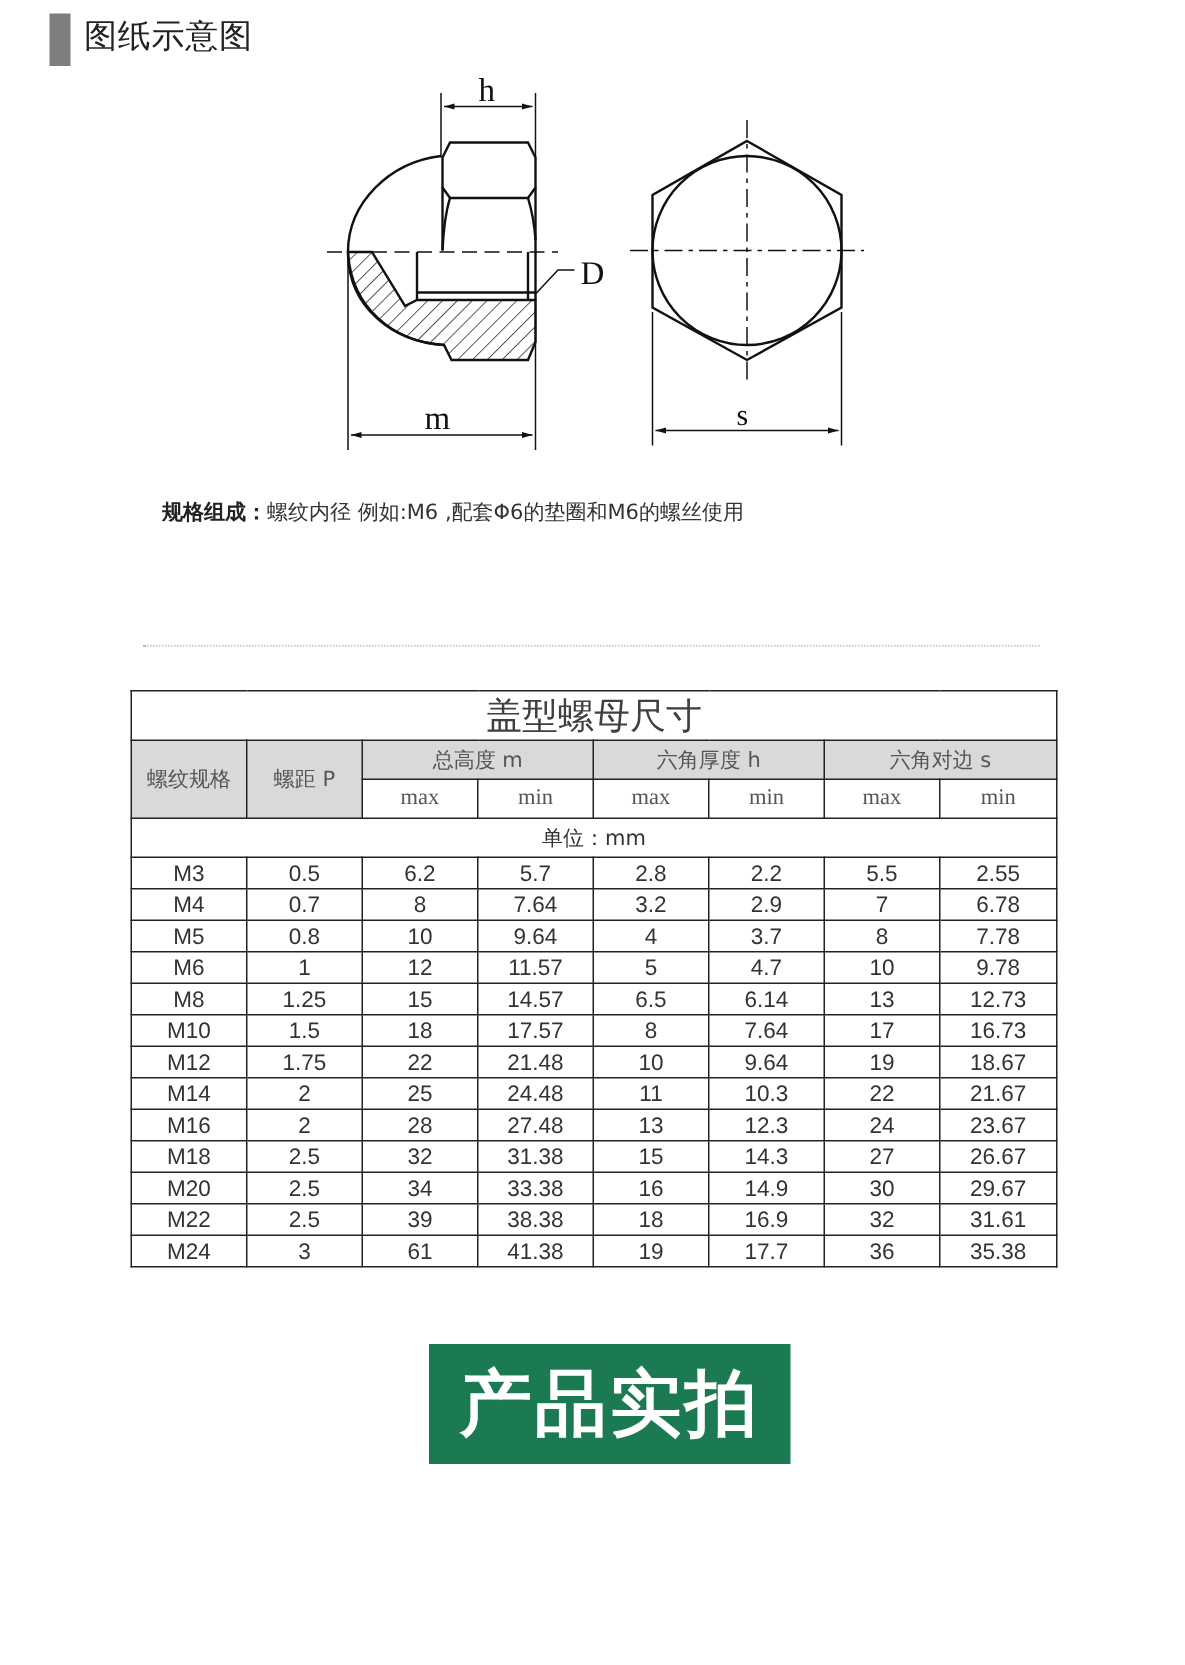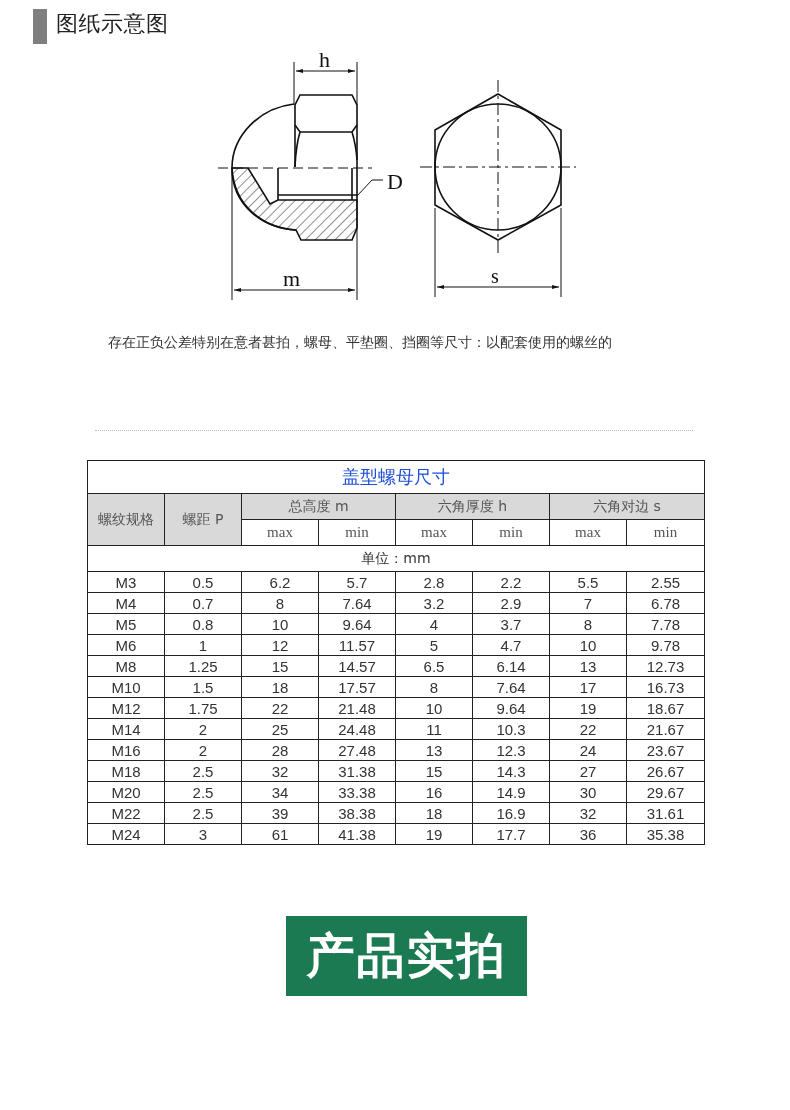--- a/index.html
+++ b/index.html
@@ -8,28 +8,28 @@
   .section-head { position:absolute; left:33px; top:9px; height:35px; display:flex; align-items:flex-start; }
   .section-bar { width:14px; height:35px; background:#7f7f7f; }
   .section-title { margin-left:9px; font-size:22px; color:#222; letter-spacing:0.5px; }
   .drawing { position:absolute; left:200px; top:40px; width:400px; height:270px; }
   .spec-text { position:absolute; left:108px; top:328px; width:600px; font-size:14px; line-height:28px; color:#333; }
   .spec-text b { color:#222; }
   .divider { position:absolute; left:95px; top:430px; width:598px; border-top:1px dotted #bbb; }
   table.spec { position:absolute; left:87px; top:460px; width:617px; border-collapse:collapse;
                font-family:"Liberation Sans", sans-serif; table-layout:fixed; }
   table.spec td { border:1px solid #222; text-align:center; padding:0; font-size:15px; color:#333; }
-  table.spec tr.title td { height:32px; font-size:18px; font-family:"DejaVu Sans", sans-serif; color:#1d4ed8; }
+  table.spec tr.title td { height:32px; font-size:24px; font-family:"DejaVu Sans", sans-serif; color:#404040; }
   table.spec tr.h1 td { height:25px; font-family:"DejaVu Sans", sans-serif; font-size:14px; color:#555; }
   table.spec tr.h1 td.grey, table.spec td.grey { background:#d9d9d9; }
   table.spec tr.h2 td { height:25px; font-size:15px; color:#555;font-family:Liberation Serif, serif; }
   table.spec tr.unit td { height:25px; font-family:"DejaVu Sans", sans-serif; font-size:14px; color:#333; }
   table.spec tr.row td { height:20px; font-size:15px; line-height:19px; color:#333; }
   .photo-banner { position:absolute; left:286px; top:896px; width:241px; height:80px; background:#1b7a51;
-                  display:flex; align-items:center; justify-content:center;margin-top:20px; }
+                  display:flex; align-items:center; justify-content:center; }
   .photo-banner span { color:#fff; font-size:48px; font-weight:bold; letter-spacing:2px; font-family:"DejaVu Sans", sans-serif; }
 </style>
 </head>
 <body>
 
 <div class="section-head">
   <div class="section-bar"></div>
   <div class="section-title">图纸示意图</div>
 </div>
 
@@ -83,21 +83,21 @@
     <line x1="435" y1="208" x2="435" y2="297" stroke-width="1"></line>
     <line x1="561" y1="208" x2="561" y2="297" stroke-width="1"></line>
     <line x1="437" y1="287" x2="559" y2="287" stroke-width="1"></line>
     <polygon points="437,287 444,285 444,289" fill="#111" stroke="none"></polygon>
     <polygon points="559,287 552,285 552,289" fill="#111" stroke="none"></polygon>
   </g>
   <text x="491" y="283" font-family="Liberation Serif, serif" font-size="20" fill="#111">s</text>
 </svg>
 
 <div class="spec-text">
-  <div>存在正负公差特别在意者甚拍，螺母、平垫圈、挡圈等尺寸：以配套使用的螺丝的</div>
+  <div><b>规格组成：</b><span>螺纹内径 例如:M6 ,配套Φ6的垫圈和M6的螺丝使用</span></div>
 </div>
 
 <div class="divider"></div>
 
 <table class="spec">
   <colgroup>
     <col style="width:77px">
       <col style="width:77px">
       <col style="width:77px">
       <col style="width:77px">

